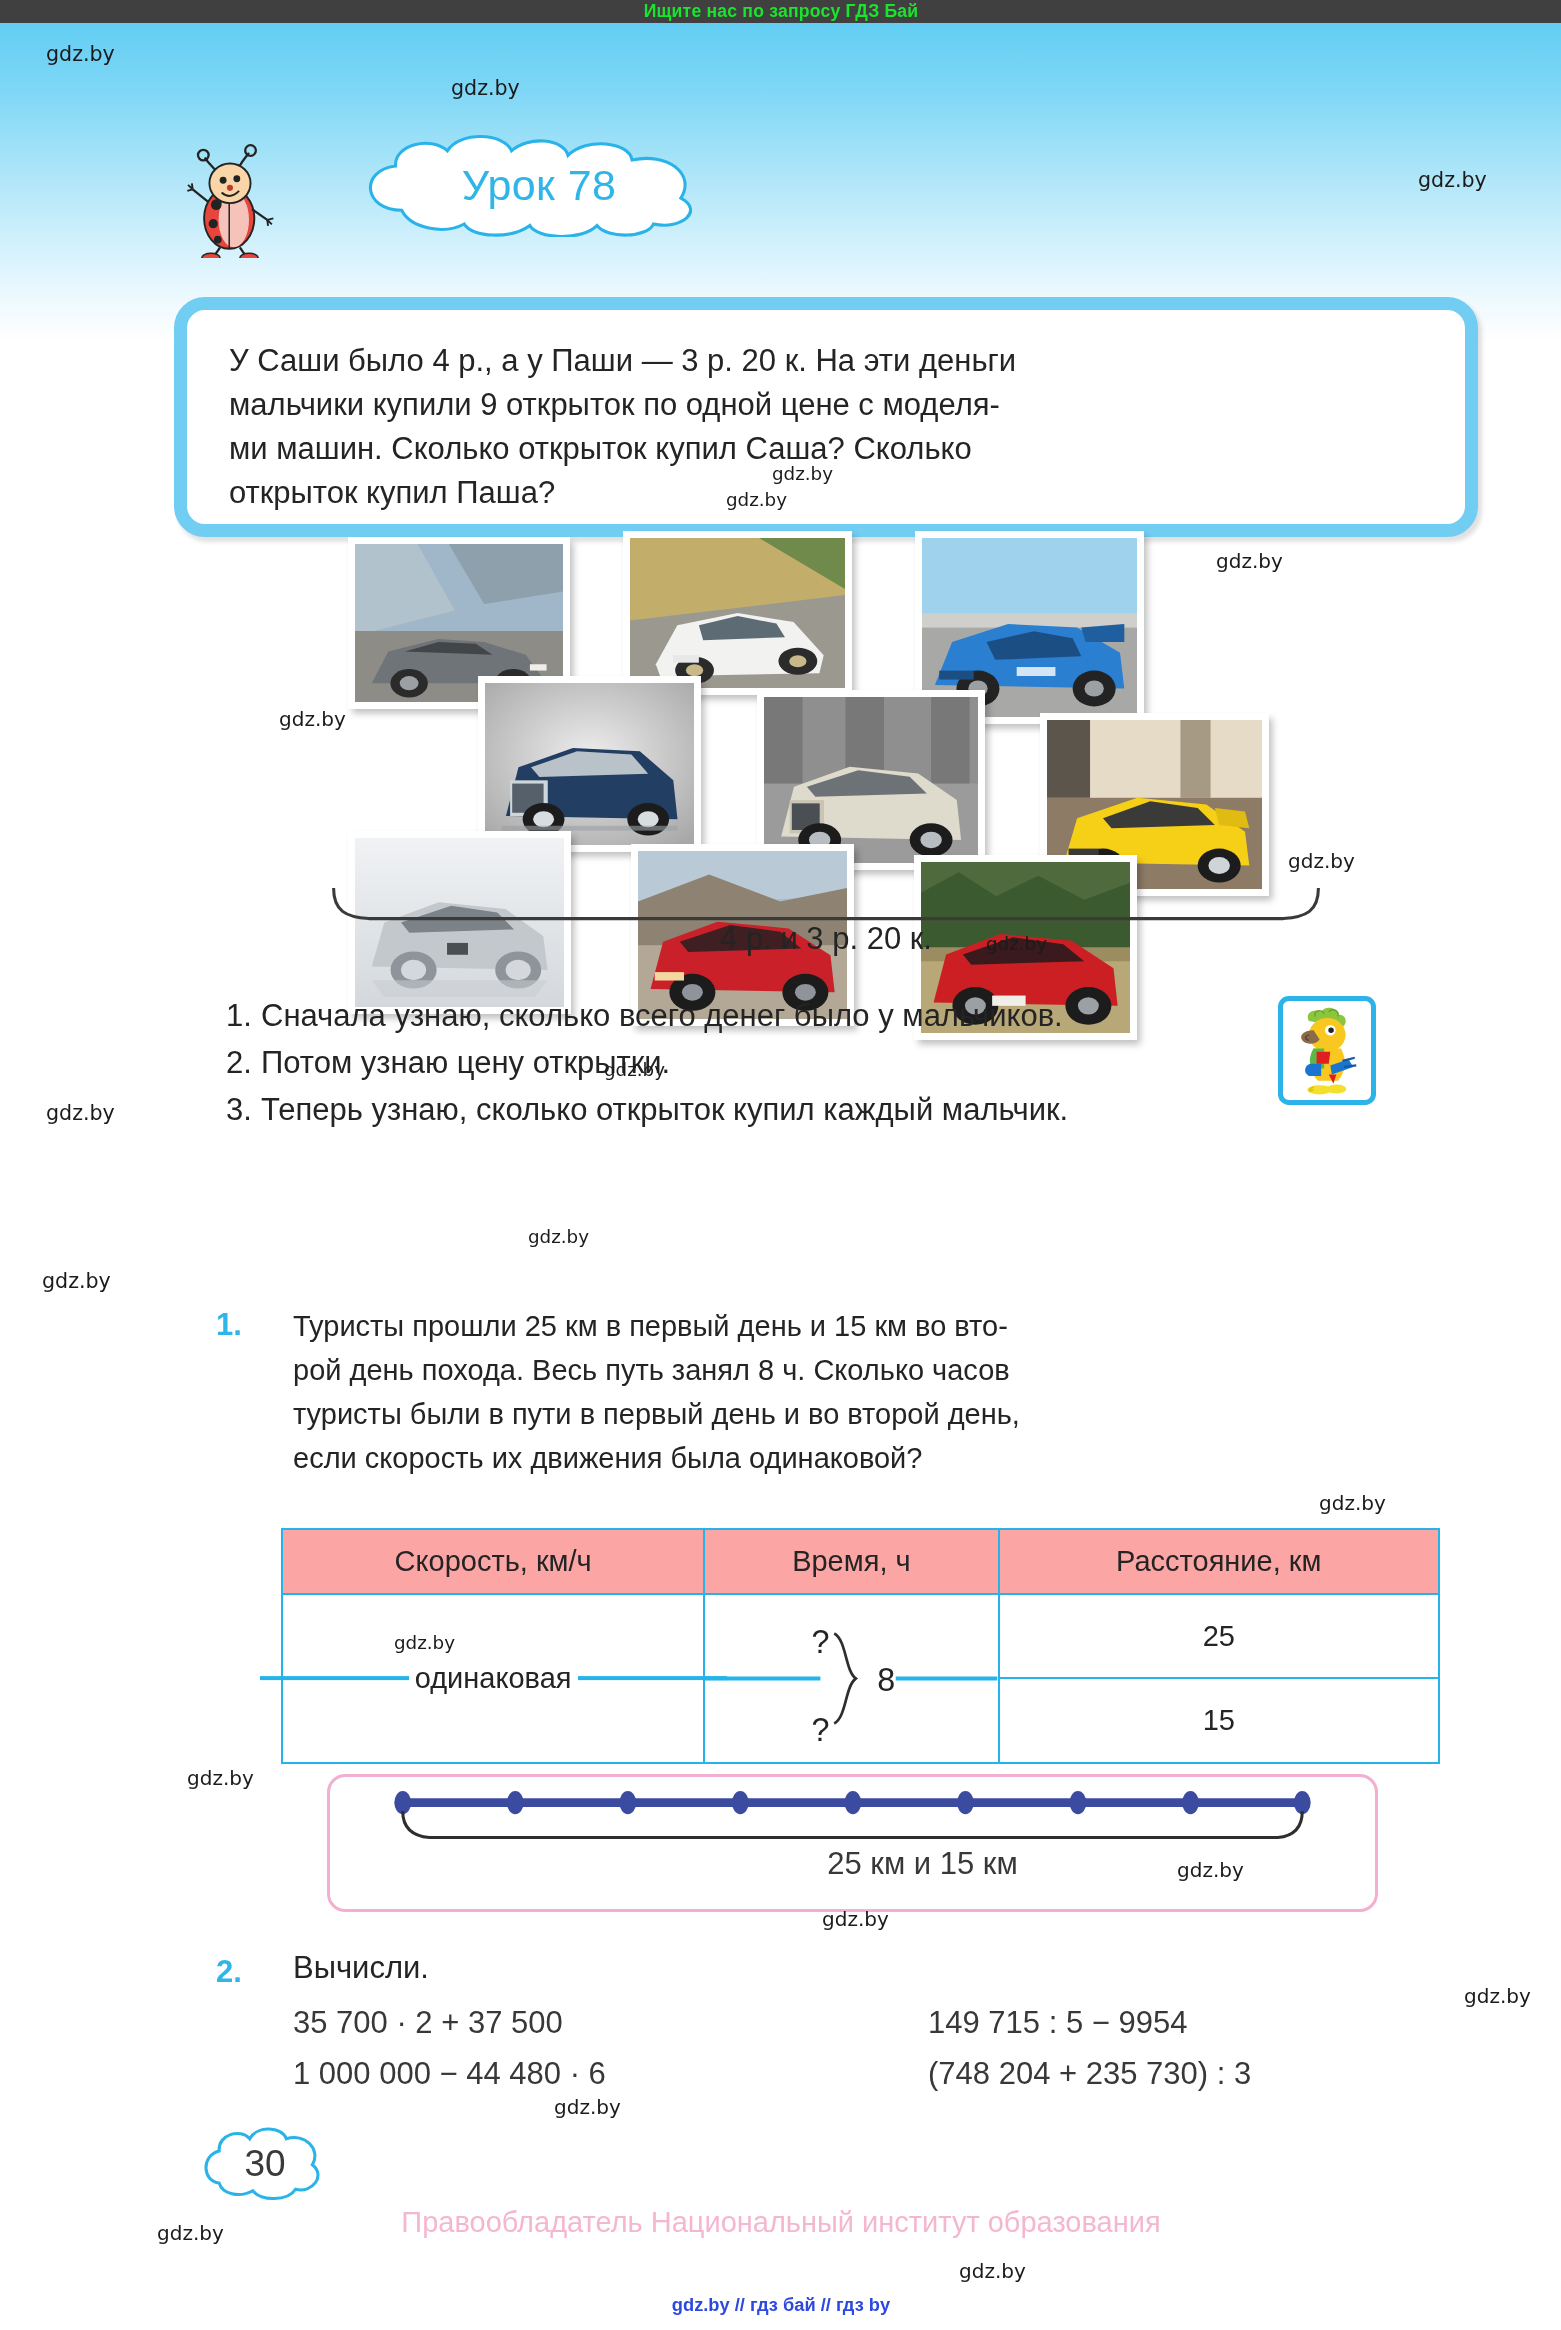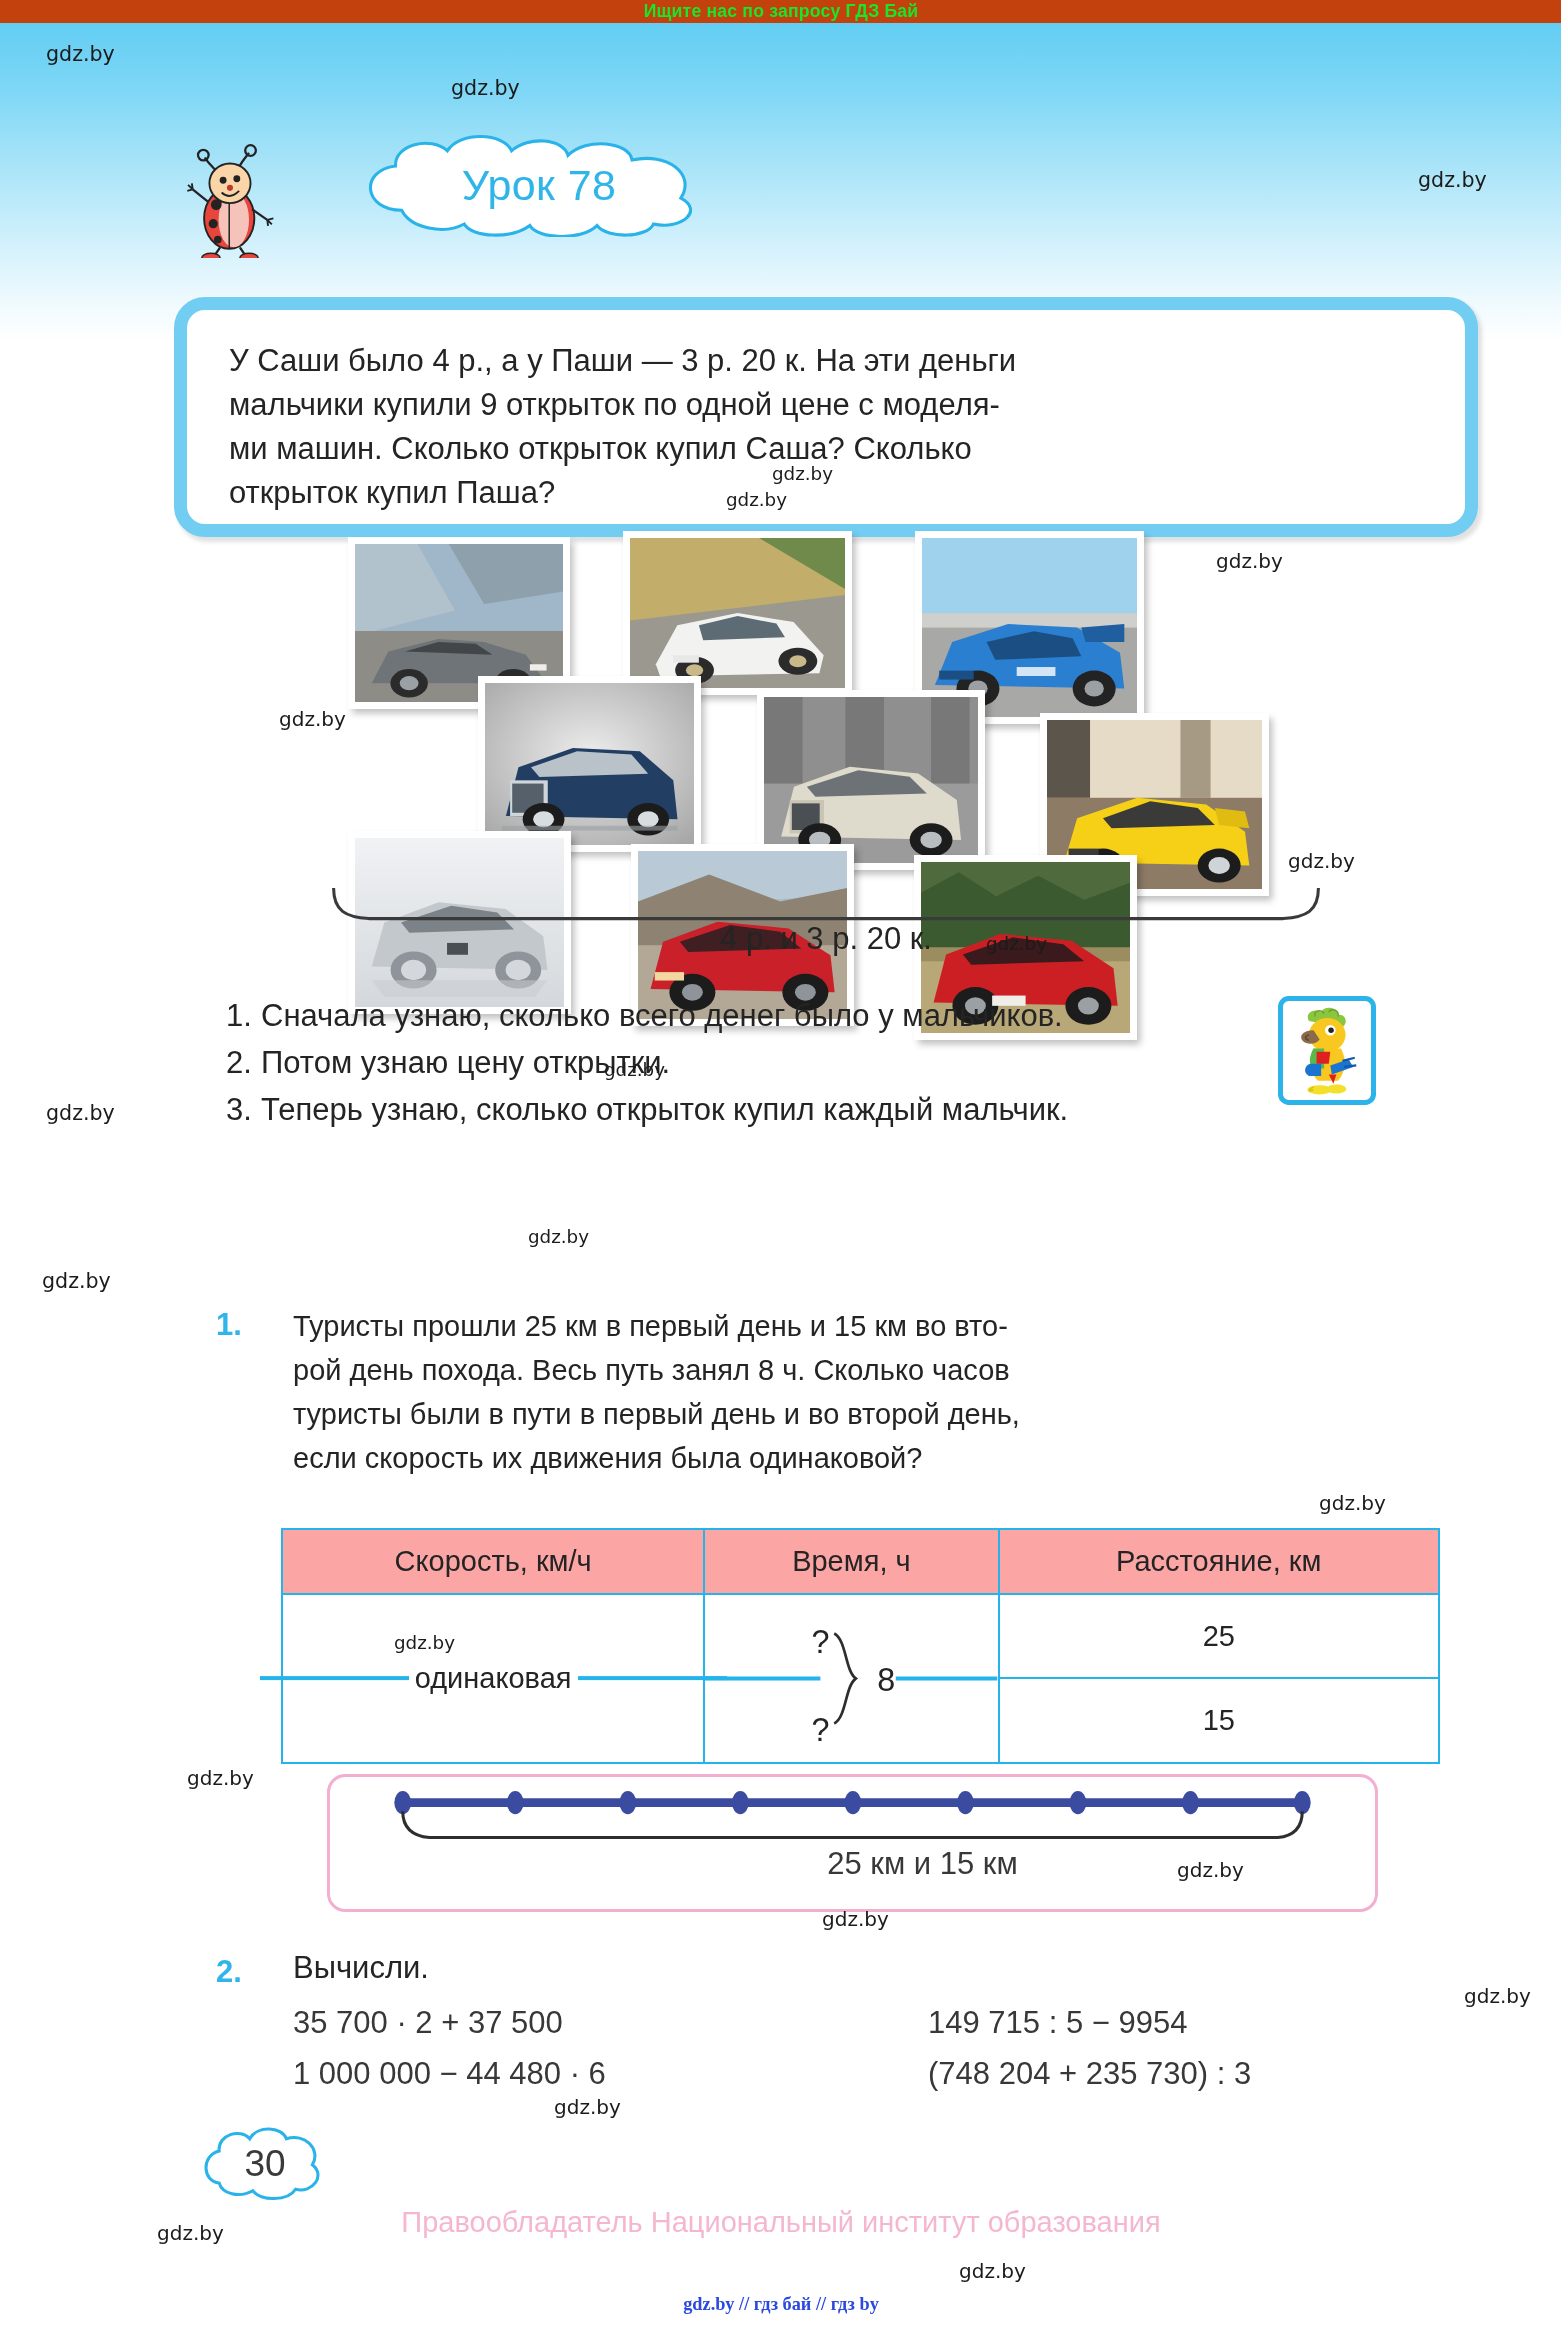--- a/index.html
+++ b/index.html
@@ -14,21 +14,21 @@
     background: #ffffff;
     font-family: "Liberation Sans", "DejaVu Sans", sans-serif;
     overflow: hidden;
   }
 
   
   .top-banner {
     position: absolute;
     left: 0; top: 0;
     width: 1562px; height: 23px;
-    background: #c2410c;
+    background: #404040;
     text-align: center;
     z-index: 40;
   }
   .top-banner-text {
     color: #18e52b;
     font-weight: bold;
     font-size: 17.6px;
     line-height: 23px;
     letter-spacing: 0.2px;
   }
@@ -259,21 +259,20 @@
   }
   .bottom-links {
     position: absolute;
     left: 0; top: 2294px;
     width: 1562px;
     text-align: center;
     color: #2b49e0;
     font-size: 18.3px;
     font-weight: bold;
     z-index: 14;
-    font-family: Liberation Serif, serif;
   }
 </style>
 </head>
 <body>
 
 <div class="top-banner">
   <span class="top-banner-text">Ищите нас по запросу ГДЗ Бай</span>
 </div>
 
 <div class="sky"></div>

